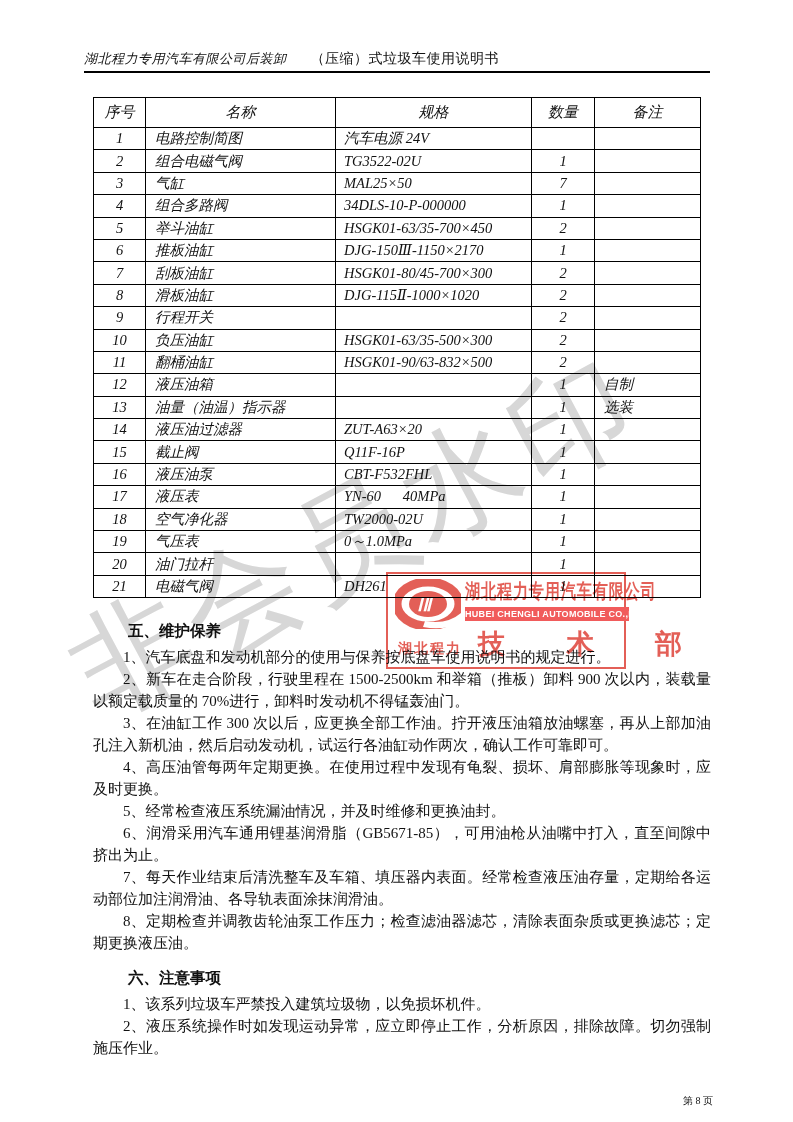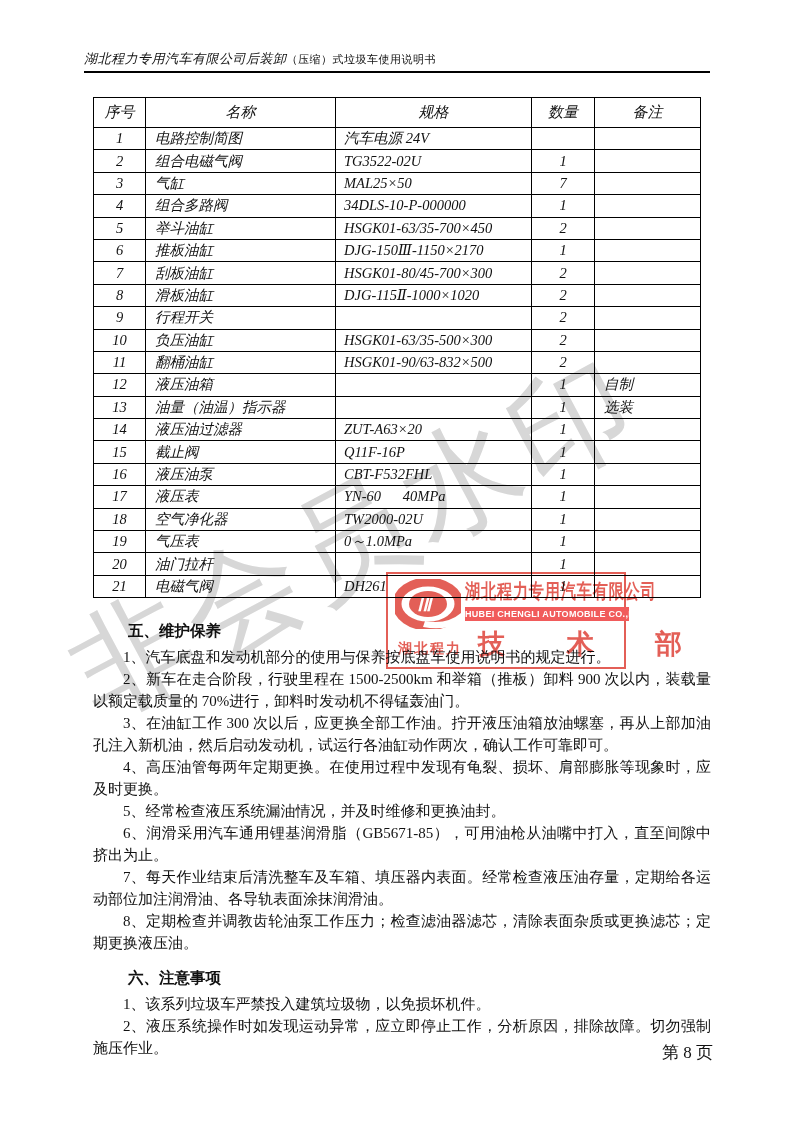--- a/index.html
+++ b/index.html
@@ -12,21 +12,21 @@
   #watermark{
     position:absolute;left:40px;top:440px;width:700px;
     font-size:118px;letter-spacing:6px;font-weight:400;
     color:#d7d7d7;white-space:nowrap;
     transform:rotate(-28deg);transform-origin:center center;
     z-index:1;user-select:none;
   }
   
   #header-title{position:absolute;left:84px;top:49px;z-index:2;white-space:nowrap;}
   #header-title .t-main{font-size:13px;letter-spacing:.5px;font-style:italic;}
-  #header-title .t-sub{font-size:11px;letter-spacing:.5px;}
+  #header-title .t-sub{font-size:14px;letter-spacing:.5px;padding-left:24px;}
   #header-rule{position:absolute;left:84px;top:71px;width:626px;height:2px;background:#000;z-index:2;}
   
   #parts-table{
     position:absolute;left:93px;top:97px;z-index:2;
     border-collapse:collapse;table-layout:fixed;width:607px;
     font-size:14.5px;
     font-style:italic;
   }
   #parts-table th,#parts-table td{
     border:1px solid #000;padding:0 4px;overflow:hidden;white-space:nowrap;
@@ -44,21 +44,21 @@
     font-size:15px;line-height:22px;
   }
   #body-text .section{margin:0;}
   #body-text .section + .section{margin-top:13px;}
   #body-text h3{
     margin:4px;font-size:15.5px;font-weight:bold;line-height:22px;text-indent:2em;
     font-family:"Liberation Sans","DejaVu Sans",sans-serif;
   }
   #body-text p{margin:0;text-indent:2em;text-align:justify;}
   
-  #page-number{position:absolute;right:80px;top:1041px;font-size:17px;z-index:2;}
+  #page-number{position:absolute;right:80px;top:1094px;font-size:10px;z-index:2;}
   
   #stamp{
     position:absolute;left:386px;top:572px;width:240px;height:97px;z-index:3;
     border:2.5px solid #e0493f;box-sizing:border-box;
     opacity:.88;mix-blend-mode:multiply;color:#e0493f;
   }
   #stamp .row1{position:absolute;left:0;top:2px;width:100%;height:52px;}
   #stamp .logo{position:absolute;left:7px;top:3px;}
   #stamp .cn{
     position:absolute;left:77px;top:2px;width:168px;

